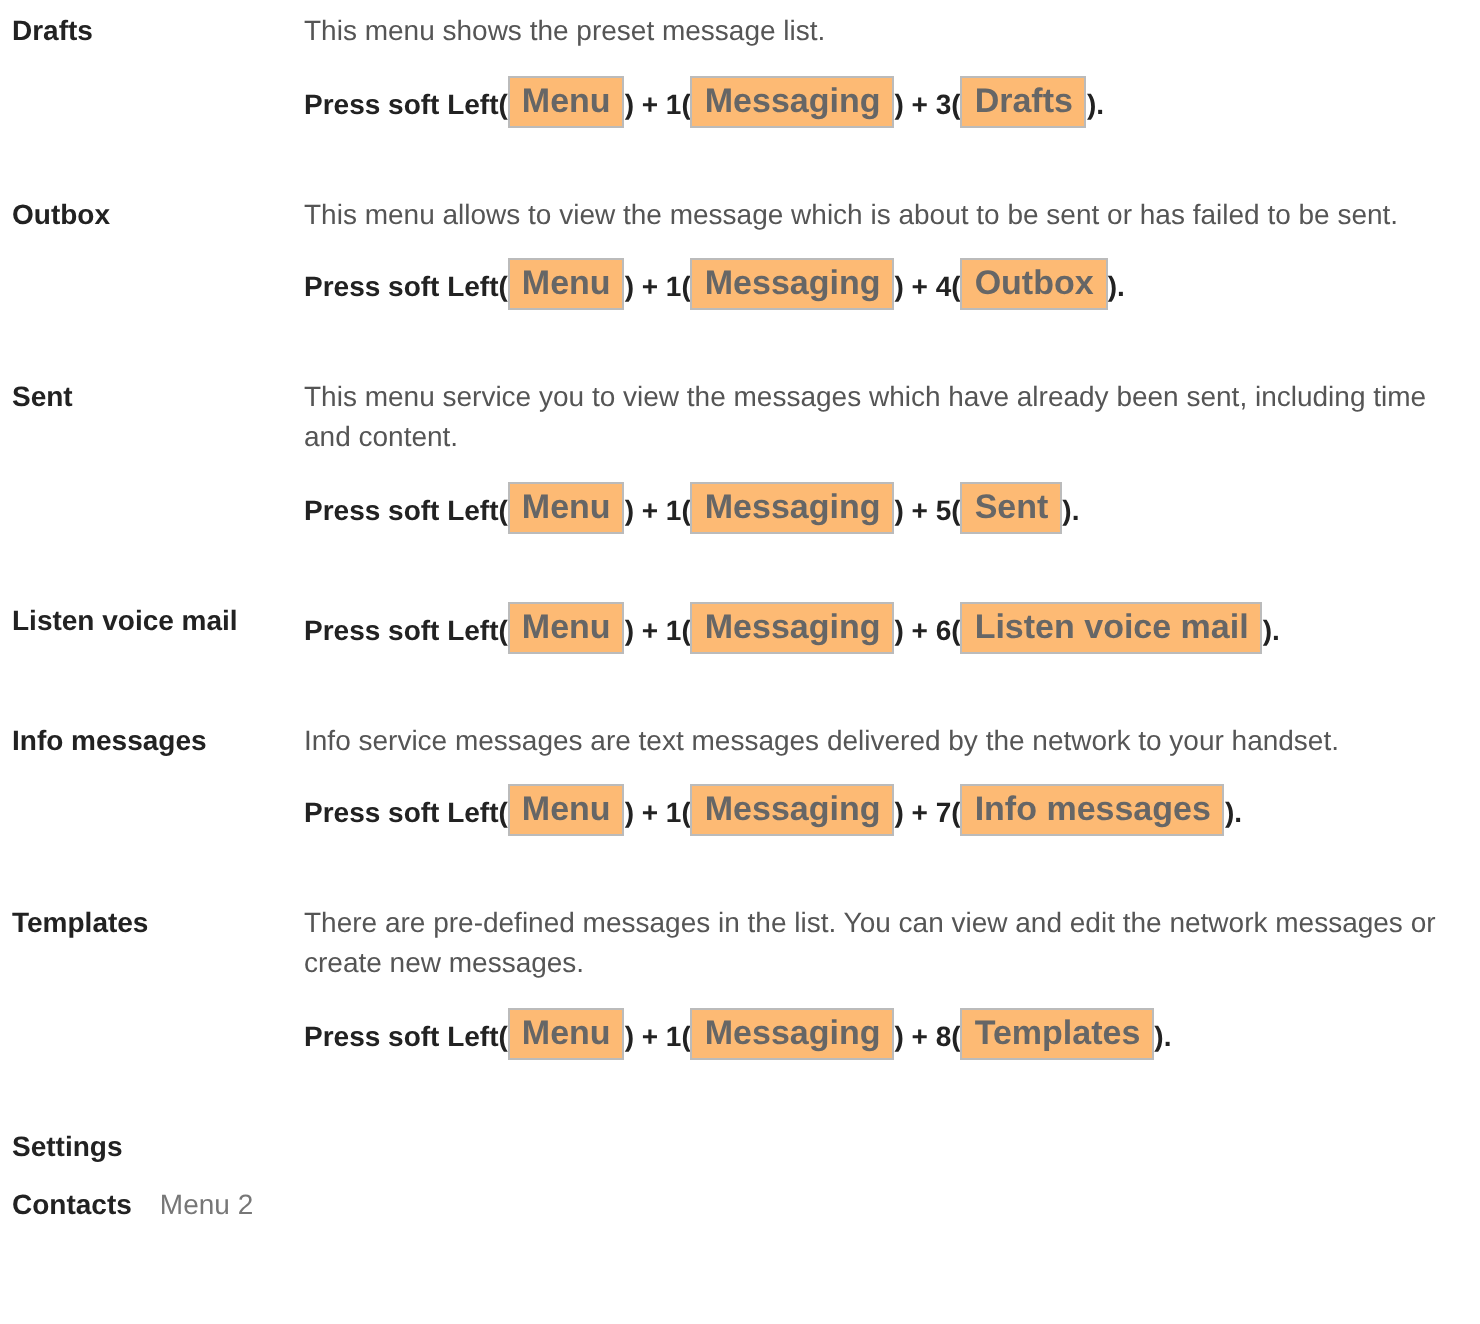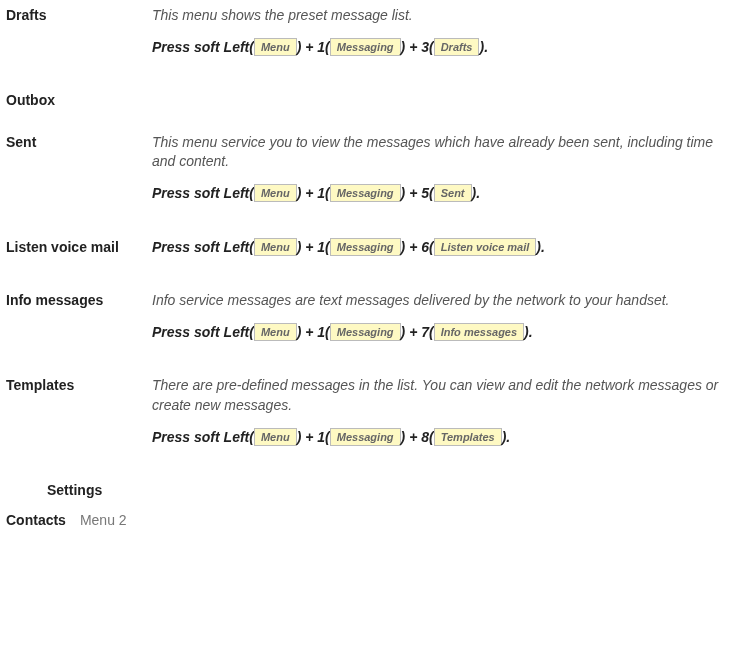--- a/index.html
+++ b/index.html
@@ -17,34 +17,33 @@
     margin-bottom: 22px;
   }
   .term {
     flex: 0 0 146px;
     font-weight: bold;
     color: #222;
   }
   .def {
     flex: 1;
     color: #555;
-    font-style: italic;
   }
   .def p {
     margin: 0 0 12px 0;
   }
   .seq {
     font-weight: bold;
     color: #222;
   }
   .keycap {
-    background: #fef9c3;
+    background: #fdba74;
     color: #666;
     border: 1px solid #bbb;
-    font-size: 11px;
+    font-size: 17px;
     font-weight: bold;
     padding: 1px 6px;
     display: inline-block;
     vertical-align: 1px;
     line-height: 1.3;
   }
   .section-header {
     display: flex;
     align-items: baseline;
     gap: 14px;
@@ -68,20 +67,26 @@
   <div class="def">
     <p>This menu shows the preset message list.</p>
     <p class="seq">
       <span>Press soft Left(</span><span class="keycap">Menu</span><span>) + 1(</span><span class="keycap">Messaging</span><span>) + 3(</span><span class="keycap">Drafts</span><span>).</span>
     </p>
   </div>
 </div>
 
 <div class="entry">
   <div class="term">Outbox</div>
+  <div class="def">
+    <p>This menu allows to view the message which is about to be sent or has failed to be sent.</p>
+    <p class="seq">
+      <span>Press soft Left(</span><span class="keycap">Menu</span><span>) + 1(</span><span class="keycap">Messaging</span><span>) + 4(</span><span class="keycap">Outbox</span><span>).</span>
+    </p>
+  </div>
 </div>
 
 <div class="entry">
   <div class="term">Sent</div>
   <div class="def">
     <p>This menu service you to view the messages which have already been sent, including time and content.</p>
     <p class="seq">
       <span>Press soft Left(</span><span class="keycap">Menu</span><span>) + 1(</span><span class="keycap">Messaging</span><span>) + 5(</span><span class="keycap">Sent</span><span>).</span>
     </p>
   </div>
@@ -109,20 +114,20 @@
 <div class="entry">
   <div class="term">Templates</div>
   <div class="def">
     <p>There are pre-defined messages in the list. You can view and edit the network messages or create new messages.</p>
     <p class="seq">
       <span>Press soft Left(</span><span class="keycap">Menu</span><span>) + 1(</span><span class="keycap">Messaging</span><span>) + 8(</span><span class="keycap">Templates</span><span>).</span>
     </p>
   </div>
 </div>
 
-<div class="entry" style="margin-bottom:10px;margin-left:41px;">
+<div class="entry" style="margin-bottom:10px;">
   <div class="term">Settings</div>
 </div>
 
 <div class="section-header">
   <span class="title">Contacts</span>
   <span class="sub">Menu 2</span>
 </div>
 
 </body></html>

